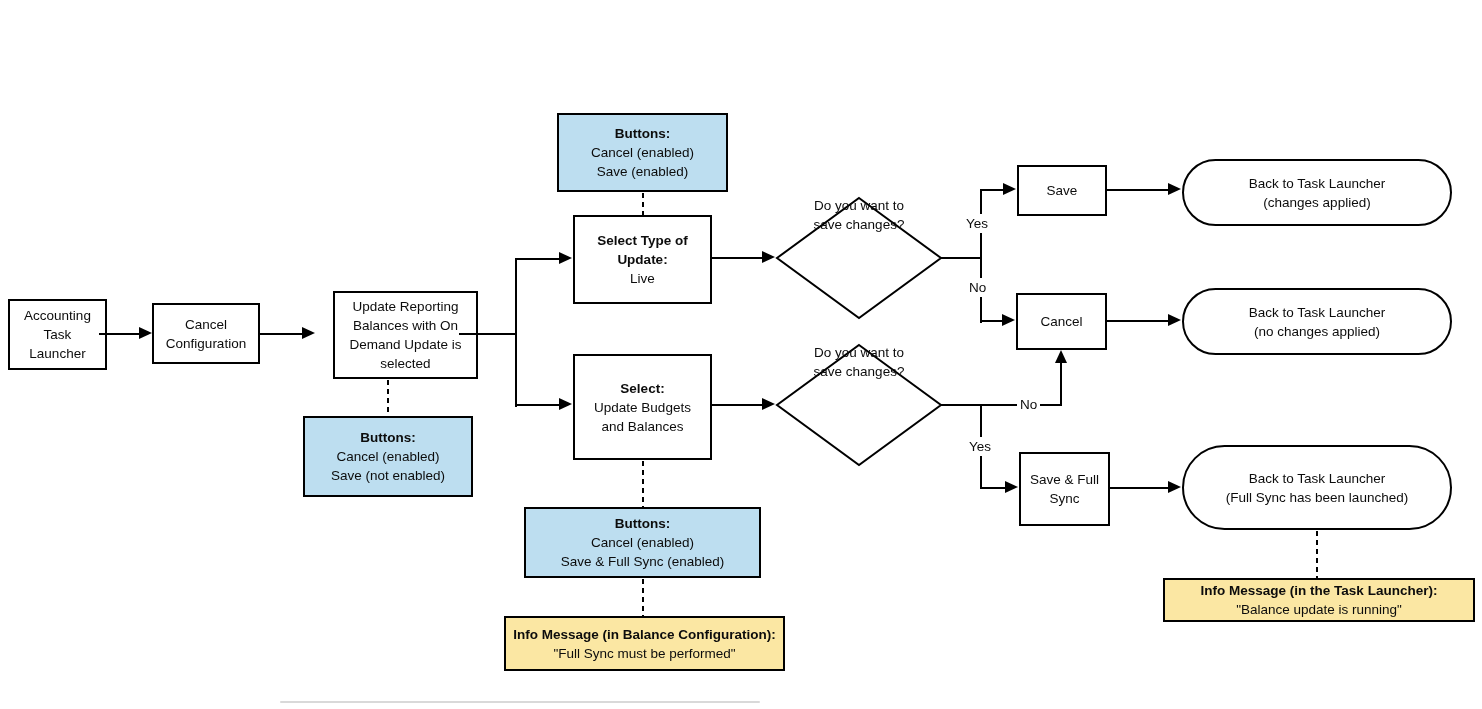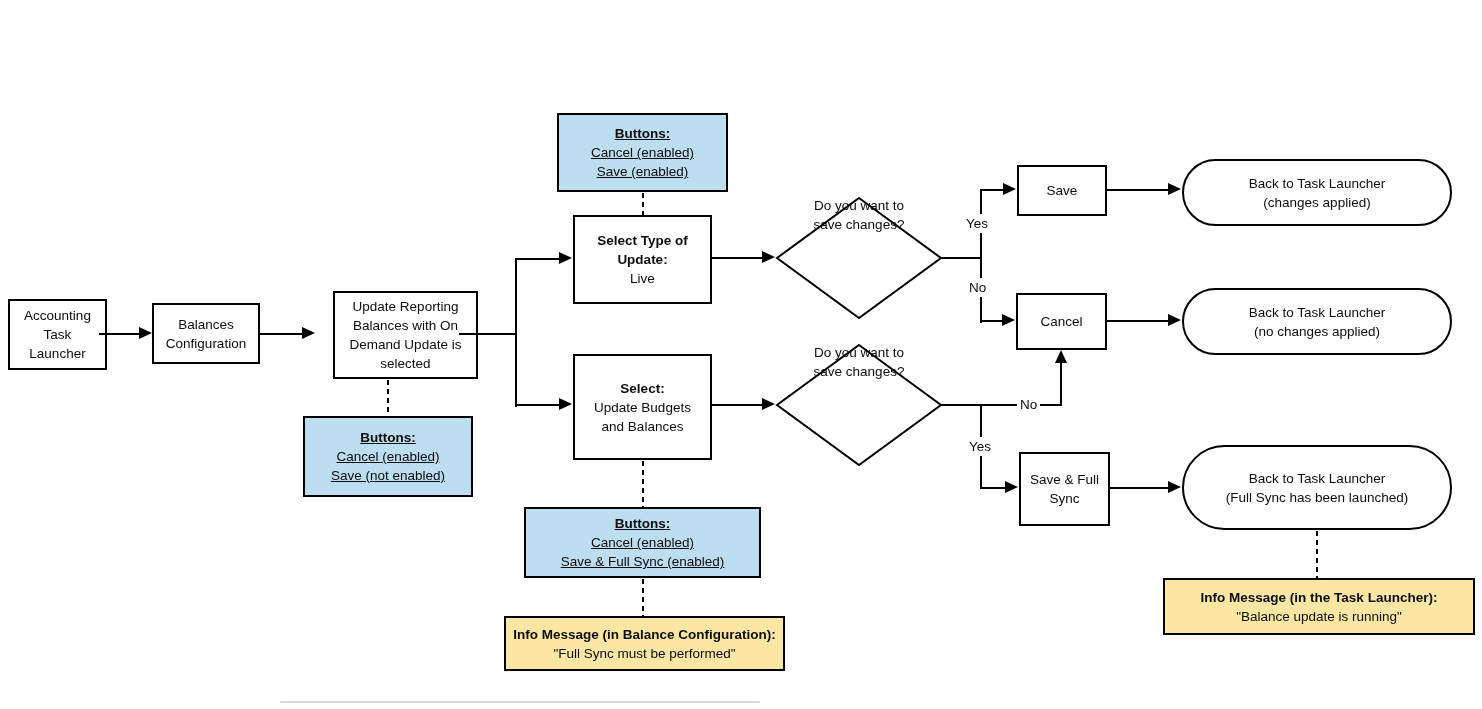--- a/index.html
+++ b/index.html
@@ -11,21 +11,21 @@
   html,body{margin:0;padding:0;background:#ffffff;}
   .canvas{
     position:relative;width:1482px;height:709px;background:#ffffff;overflow:hidden;
     font-family:"Liberation Sans",sans-serif;color:#0c0c0c;font-size:13.5px;line-height:19px;
   }
   .node{
     position:absolute;box-sizing:border-box;background:#ffffff;border:2px solid var(--line);
     display:flex;flex-direction:column;align-items:center;justify-content:center;
     text-align:center;padding:2px 6px;
   }
-  .blue{background:var(--blue);text-decoration:underline;}
+  .blue{background:var(--blue);}
   .yellow{background:var(--yellow);}
   .stadium{border-radius:999px;}
   .bold{font-weight:bold;}
   .diamond{position:absolute;}
   .diamond svg{position:absolute;left:0;top:0;}
   .dlabel{position:absolute;inset:0;display:flex;align-items:flex-start;justify-content:center;text-align:center;}
   .dlabel span{width:118px;display:inline-block;}
   .h-line{position:absolute;height:2px;background:var(--line);}
   .v-line{position:absolute;width:2px;background:var(--line);}
   .dash-v{position:absolute;width:2px;background:repeating-linear-gradient(to bottom,var(--line) 0 5px,transparent 5px 9px);}
@@ -37,21 +37,21 @@
 </head>
 <body>
 
 <div class="canvas">
 
   <div class="node" style="left:8px;top:299px;width:99px;height:71px">
     <span>Accounting Task Launcher</span>
   </div>
 
   <div class="node" style="left:152px;top:303px;width:108px;height:61px">
-    <span>Balances Configuration</span>
+    <span>Cancel Configuration</span>
   </div>
 
   <div class="node" style="left:333px;top:291px;width:145px;height:88px">
     <span>Update Reporting Balances with On Demand Update is selected</span>
   </div>
 
   <div class="node" style="left:573px;top:215px;width:139px;height:89px">
     <div class="bold">Select Type of Update:</div>
     <div>Live</div>
   </div>
@@ -90,21 +90,21 @@
     <div class="bold">Buttons:</div>
     <div>Cancel (enabled)</div>
     <div>Save &amp; Full Sync (enabled)</div>
   </div>
 
   <div class="node yellow" style="left:504px;top:616px;width:281px;height:55px">
     <div class="bold">Info Message (in Balance Configuration):</div>
     <div>"Full Sync must be performed"</div>
   </div>
 
-  <div class="node yellow" style="left:1163px;top:578px;width:312px;height:57px">
+  <div class="node yellow" style="left:1163px;top:578px;width:312px;height:44px">
     <div class="bold">Info Message (in the Task Launcher):</div>
     <div>"Balance update is running"</div>
   </div>
 
   <div class="node stadium" style="left:1182px;top:159px;width:270px;height:67px">
     <div>Back to Task Launcher</div>
     <div>(changes applied)</div>
   </div>
 
   <div class="node stadium" style="left:1182px;top:288px;width:270px;height:67px">

